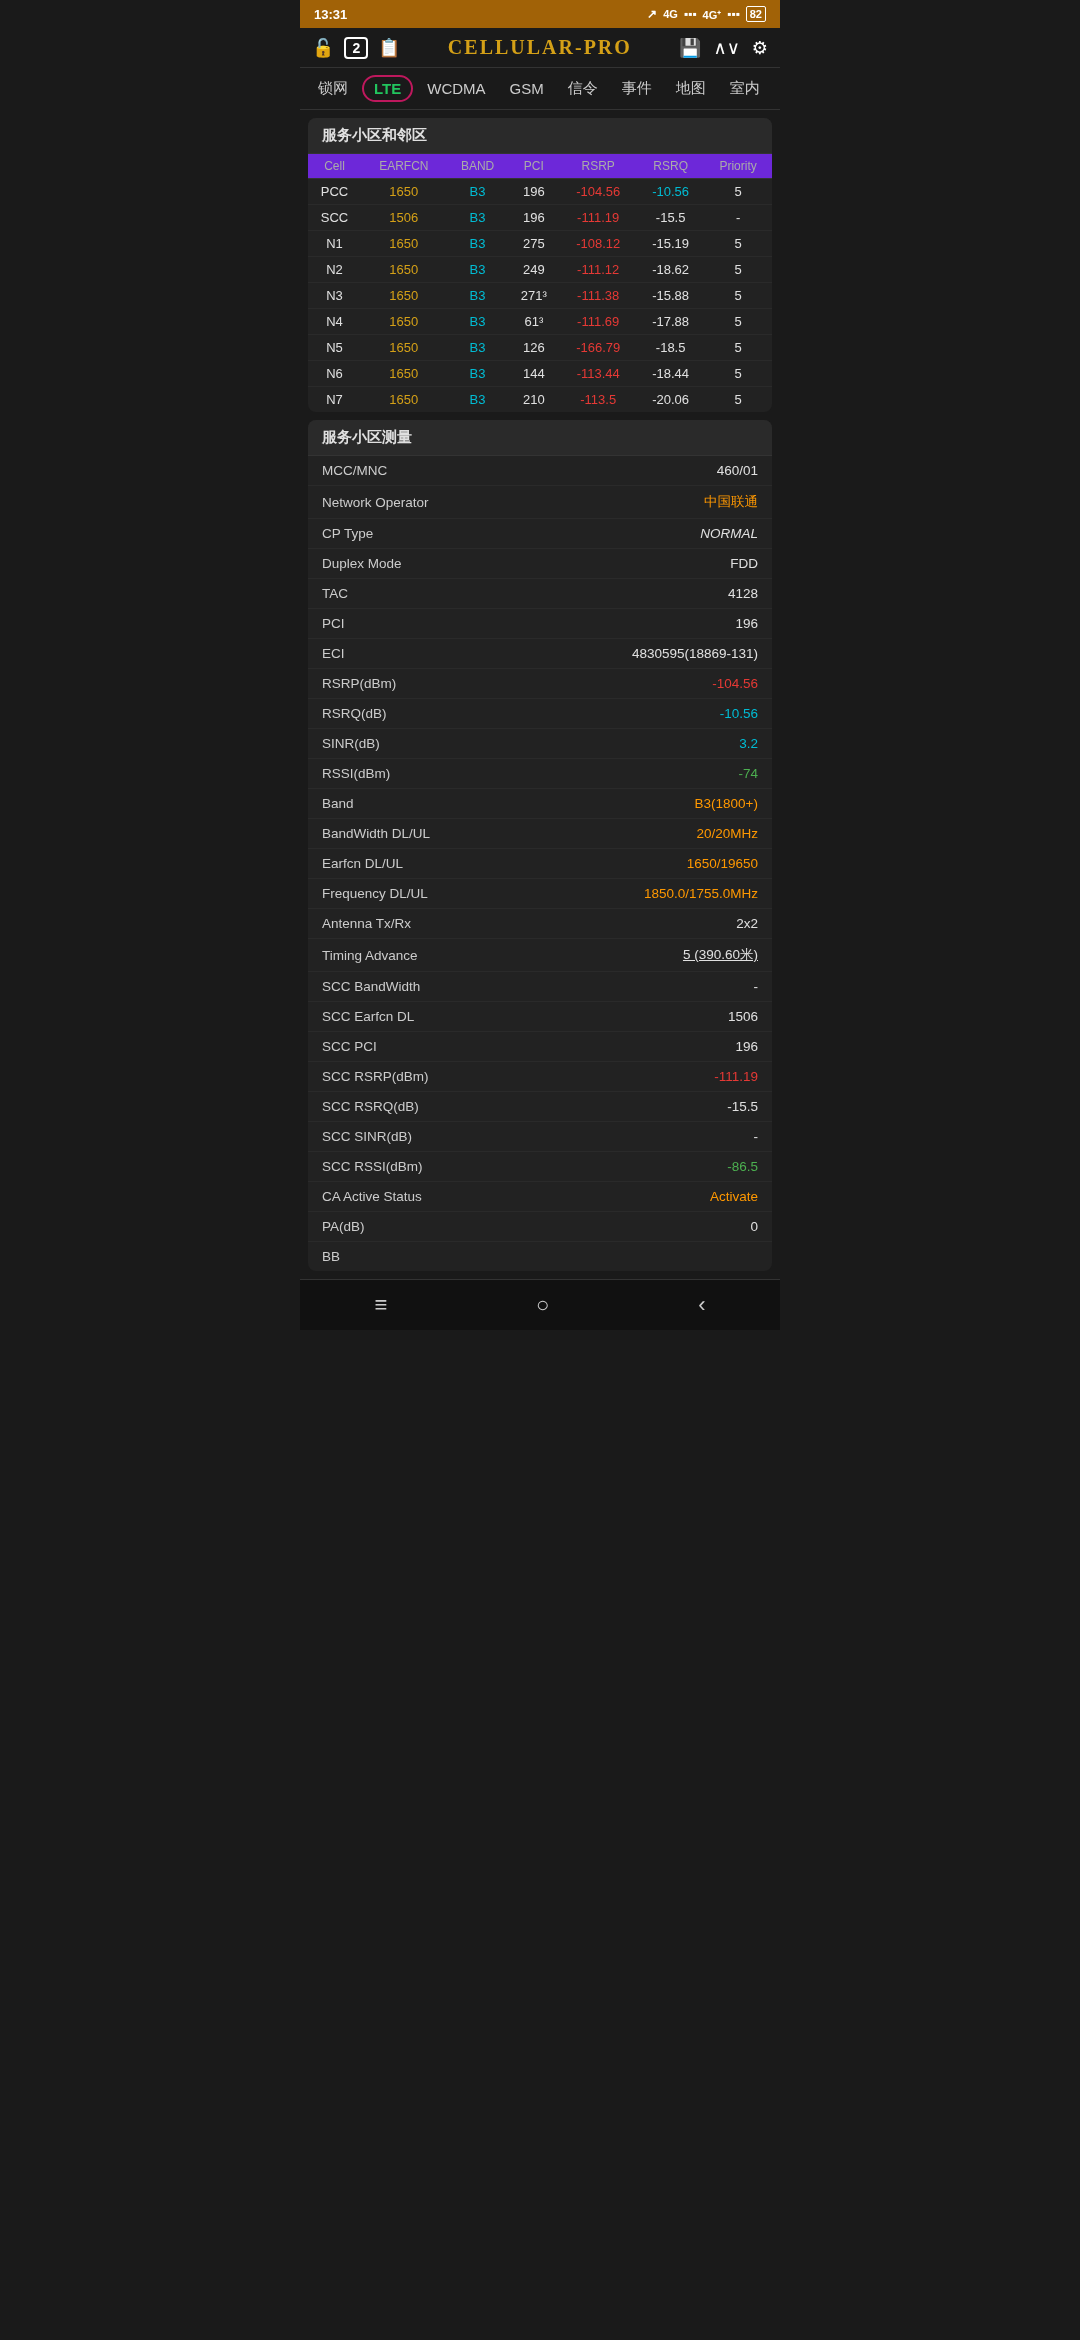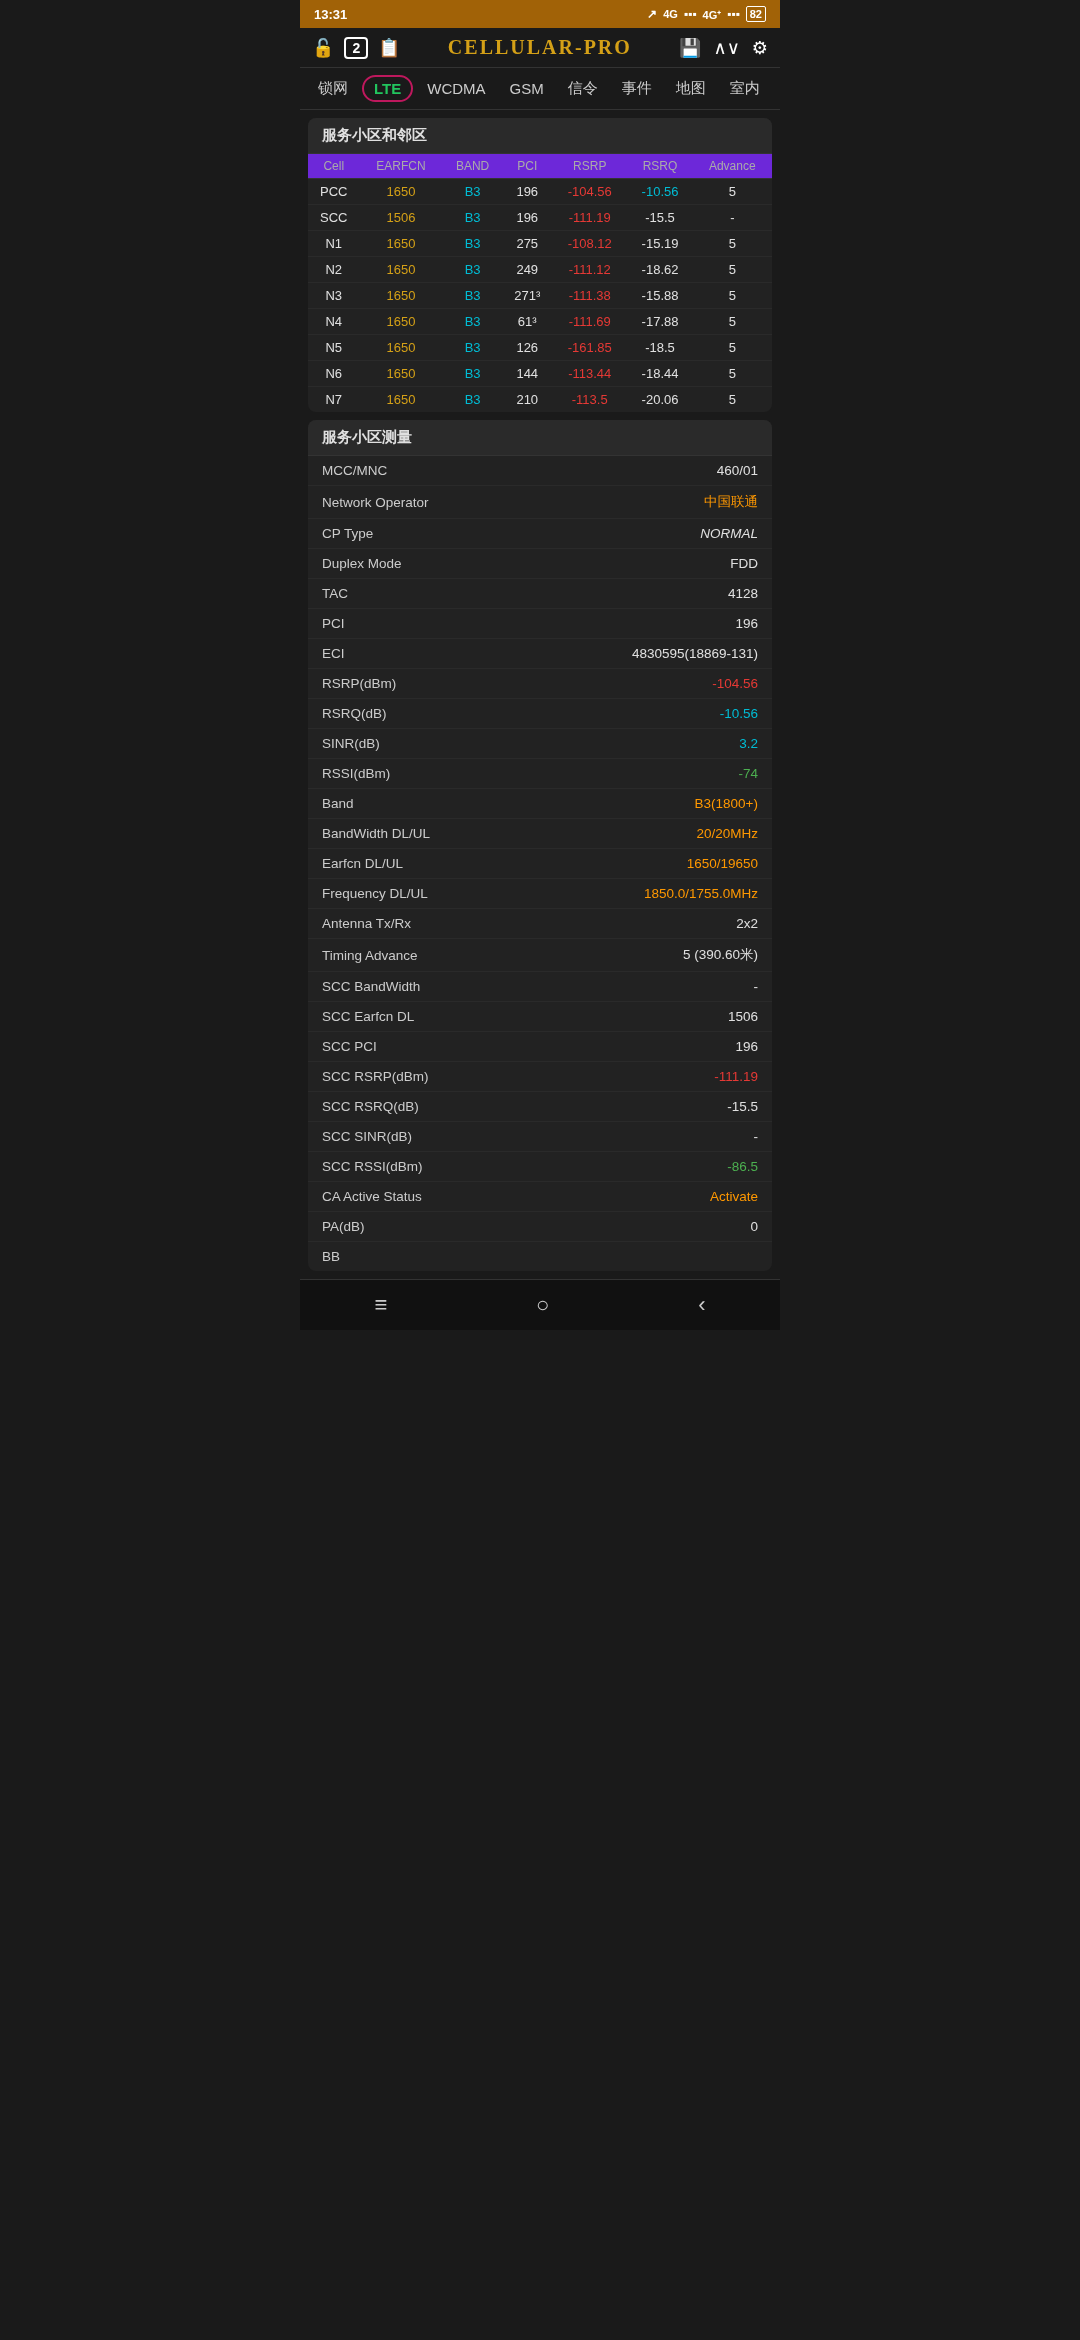--- a/index.html
+++ b/index.html
@@ -224,21 +224,21 @@
   <div class="section-title">服务小区和邻区</div>
   <table class="cell-table">
     <thead>
       <tr>
       <th>Cell</th>
           <th>EARFCN</th>
           <th>BAND</th>
           <th>PCI</th>
           <th>RSRP</th>
           <th>RSRQ</th>
-          <th>Advance</th>
+          <th>Priority</th>
         </tr>
     </thead>
     <tbody id="cell-table-body">
     <tr>
           <td style="color: rgb(224, 224, 224);">PCC</td>
           <td style="color: rgb(212, 160, 23);">1650</td>
           <td style="color: rgb(0, 188, 212);">B3</td>
           <td style="color: rgb(224, 224, 224);">196</td>
           <td style="color: rgb(229, 57, 53);">-104.56</td>
           <td style="color: rgb(0, 188, 212);">-10.56</td>
@@ -287,21 +287,21 @@
           <td style="color: rgb(224, 224, 224);">61³</td>
           <td style="color: rgb(229, 57, 53);">-111.69</td>
           <td style="color: rgb(224, 224, 224);">-17.88</td>
           <td style="color: rgb(224, 224, 224);">5</td>
         </tr>
         <tr>
           <td style="color: rgb(224, 224, 224);">N5</td>
           <td style="color: rgb(212, 160, 23);">1650</td>
           <td style="color: rgb(0, 188, 212);">B3</td>
           <td style="color: rgb(224, 224, 224);">126</td>
-          <td style="color: rgb(229, 57, 53);">-161.85</td>
+          <td style="color: rgb(229, 57, 53);">-166.79</td>
           <td style="color: rgb(224, 224, 224);">-18.5</td>
           <td style="color: rgb(224, 224, 224);">5</td>
         </tr>
         <tr>
           <td style="color: rgb(224, 224, 224);">N6</td>
           <td style="color: rgb(212, 160, 23);">1650</td>
           <td style="color: rgb(0, 188, 212);">B3</td>
           <td style="color: rgb(224, 224, 224);">144</td>
           <td style="color: rgb(229, 57, 53);">-113.44</td>
           <td style="color: rgb(224, 224, 224);">-18.44</td>
@@ -382,21 +382,21 @@
       <div class="meas-row">
         <span class="meas-label">Frequency DL/UL</span>
         <span class="meas-value" style="color: rgb(255, 152, 0);">1850.0/1755.0MHz</span>
       </div>
       <div class="meas-row">
         <span class="meas-label">Antenna Tx/Rx</span>
         <span class="meas-value" style="color: rgb(224, 224, 224);">2x2</span>
       </div>
       <div class="meas-row">
         <span class="meas-label">Timing Advance</span>
-        <span class="meas-value" style="color: rgb(224, 224, 224);">5 (390.60米)</span>
+        <span class="meas-value" style="color: rgb(224, 224, 224); text-decoration: underline;">5 (390.60米)</span>
       </div>
       <div class="meas-row">
         <span class="meas-label">SCC BandWidth</span>
         <span class="meas-value" style="color: rgb(224, 224, 224);">-</span>
       </div>
       <div class="meas-row">
         <span class="meas-label">SCC Earfcn DL</span>
         <span class="meas-value" style="color: rgb(224, 224, 224);">1506</span>
       </div>
       <div class="meas-row">

